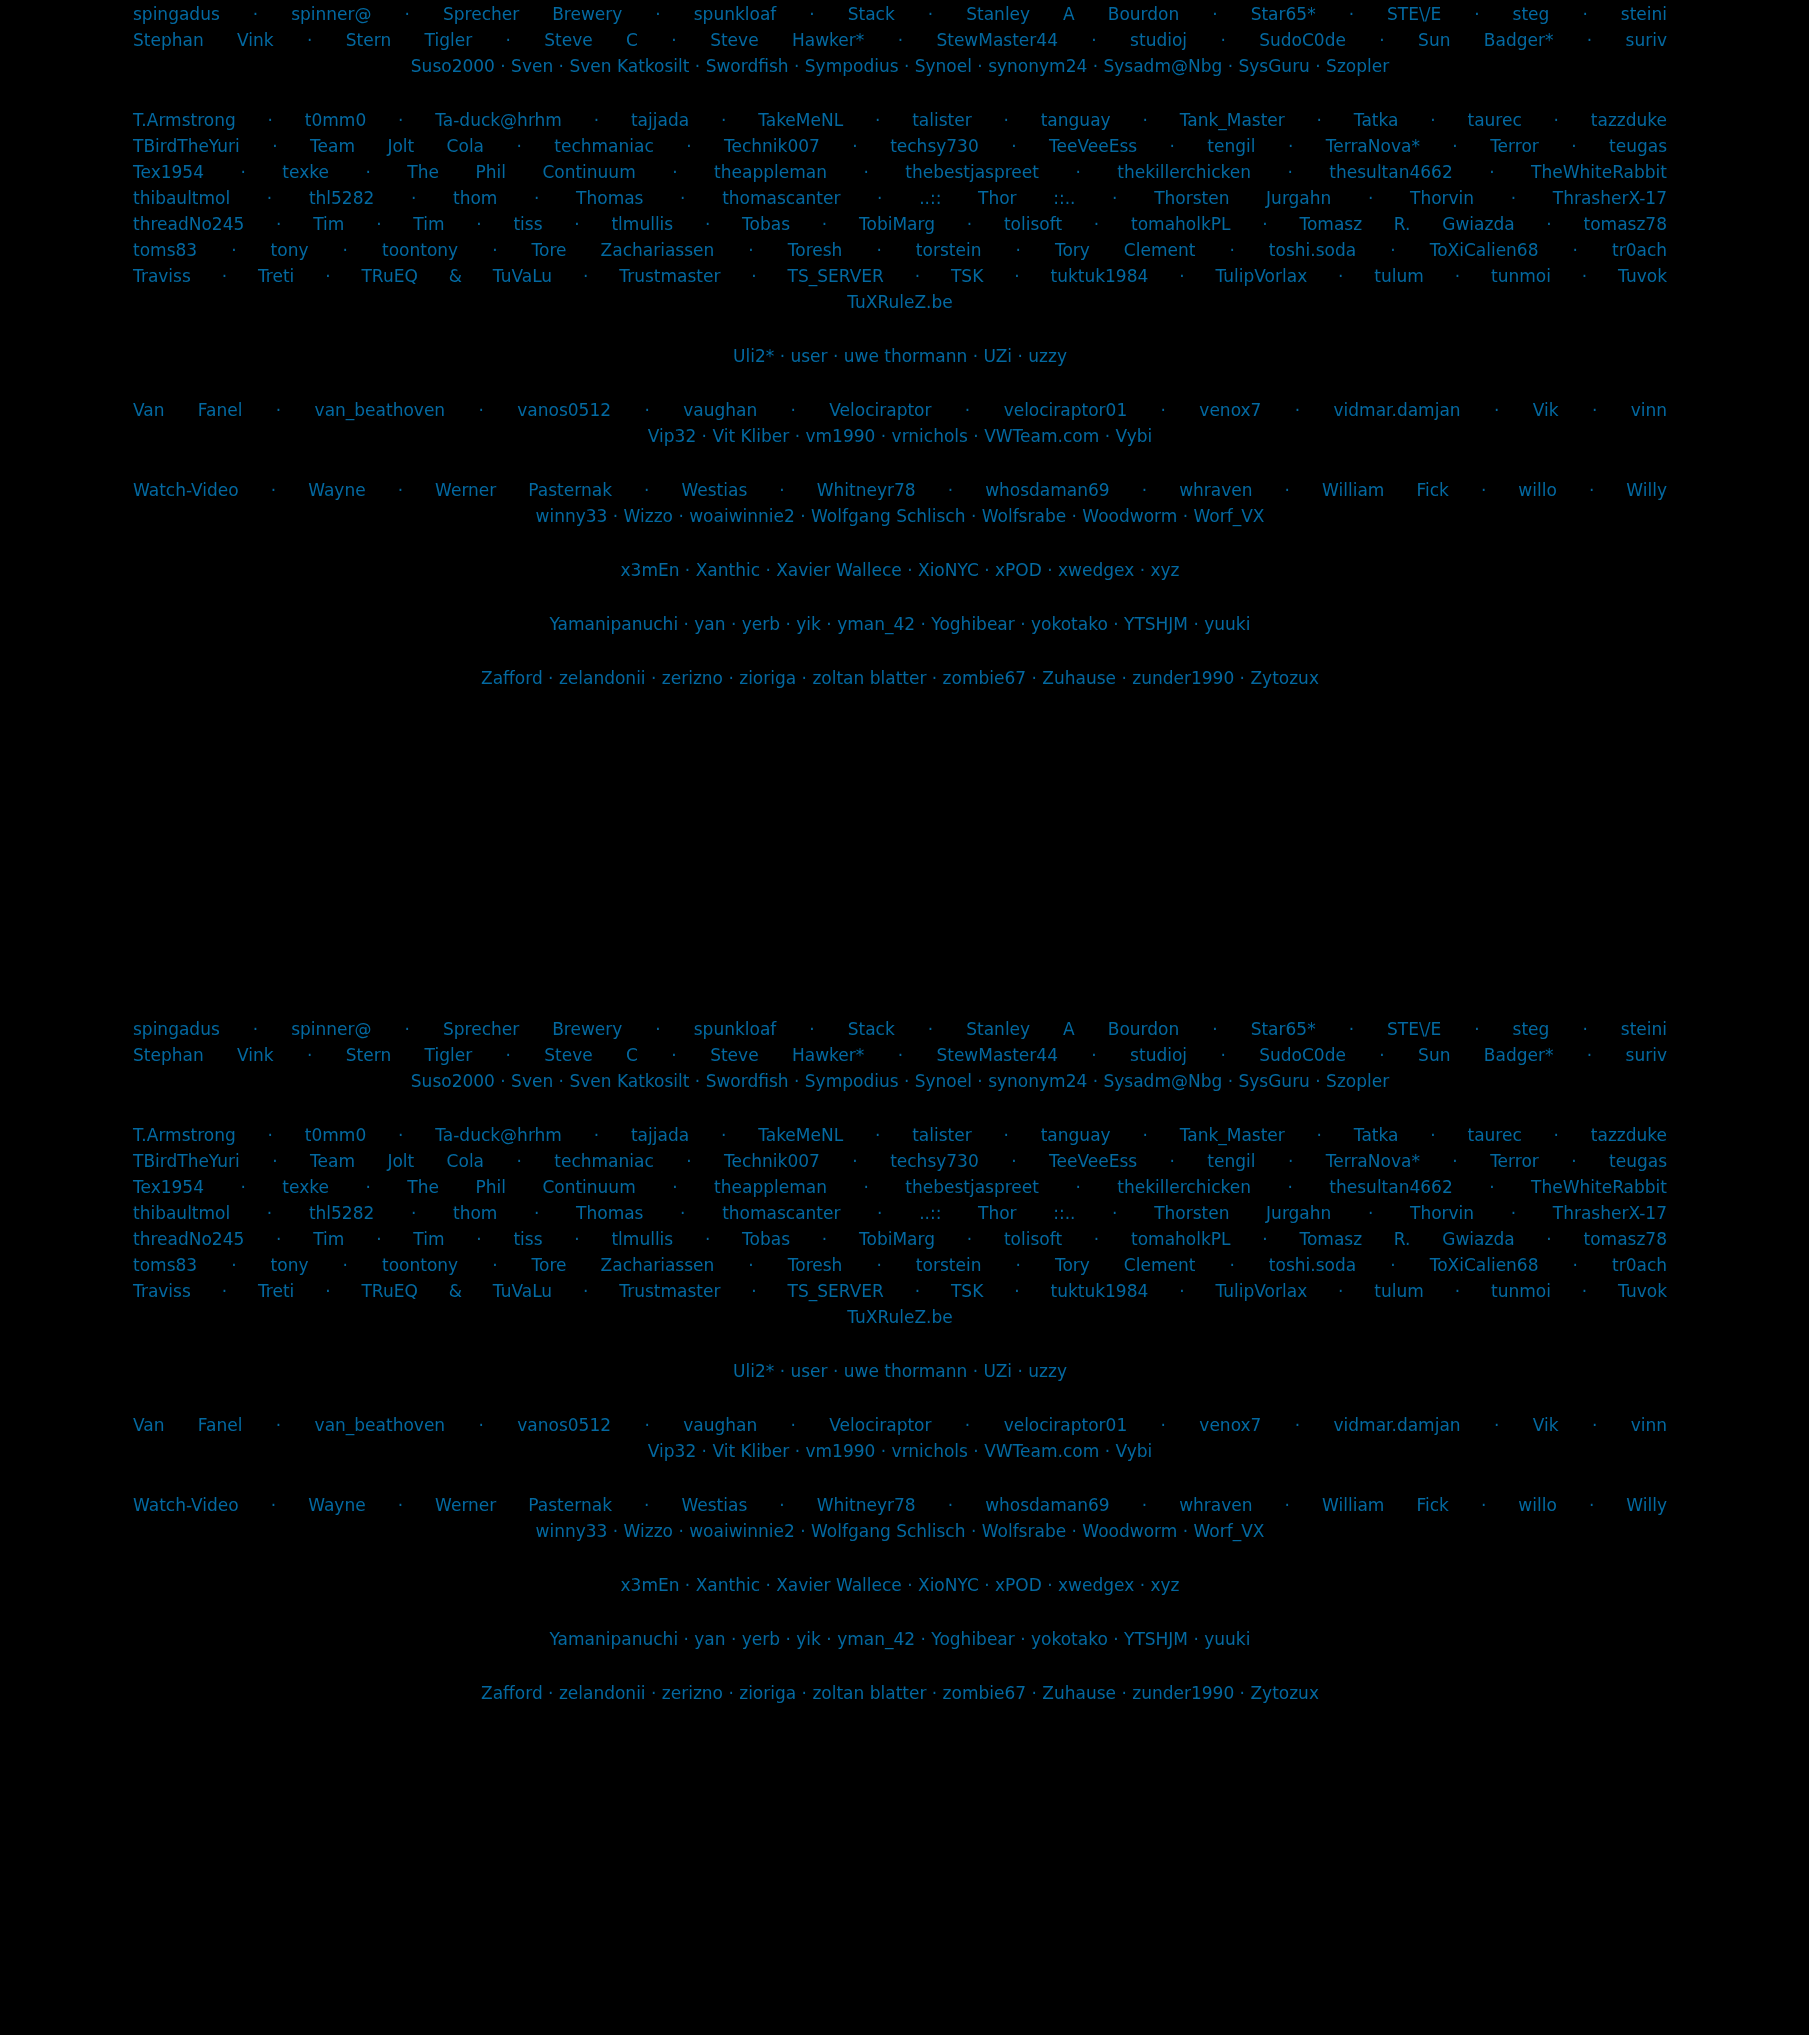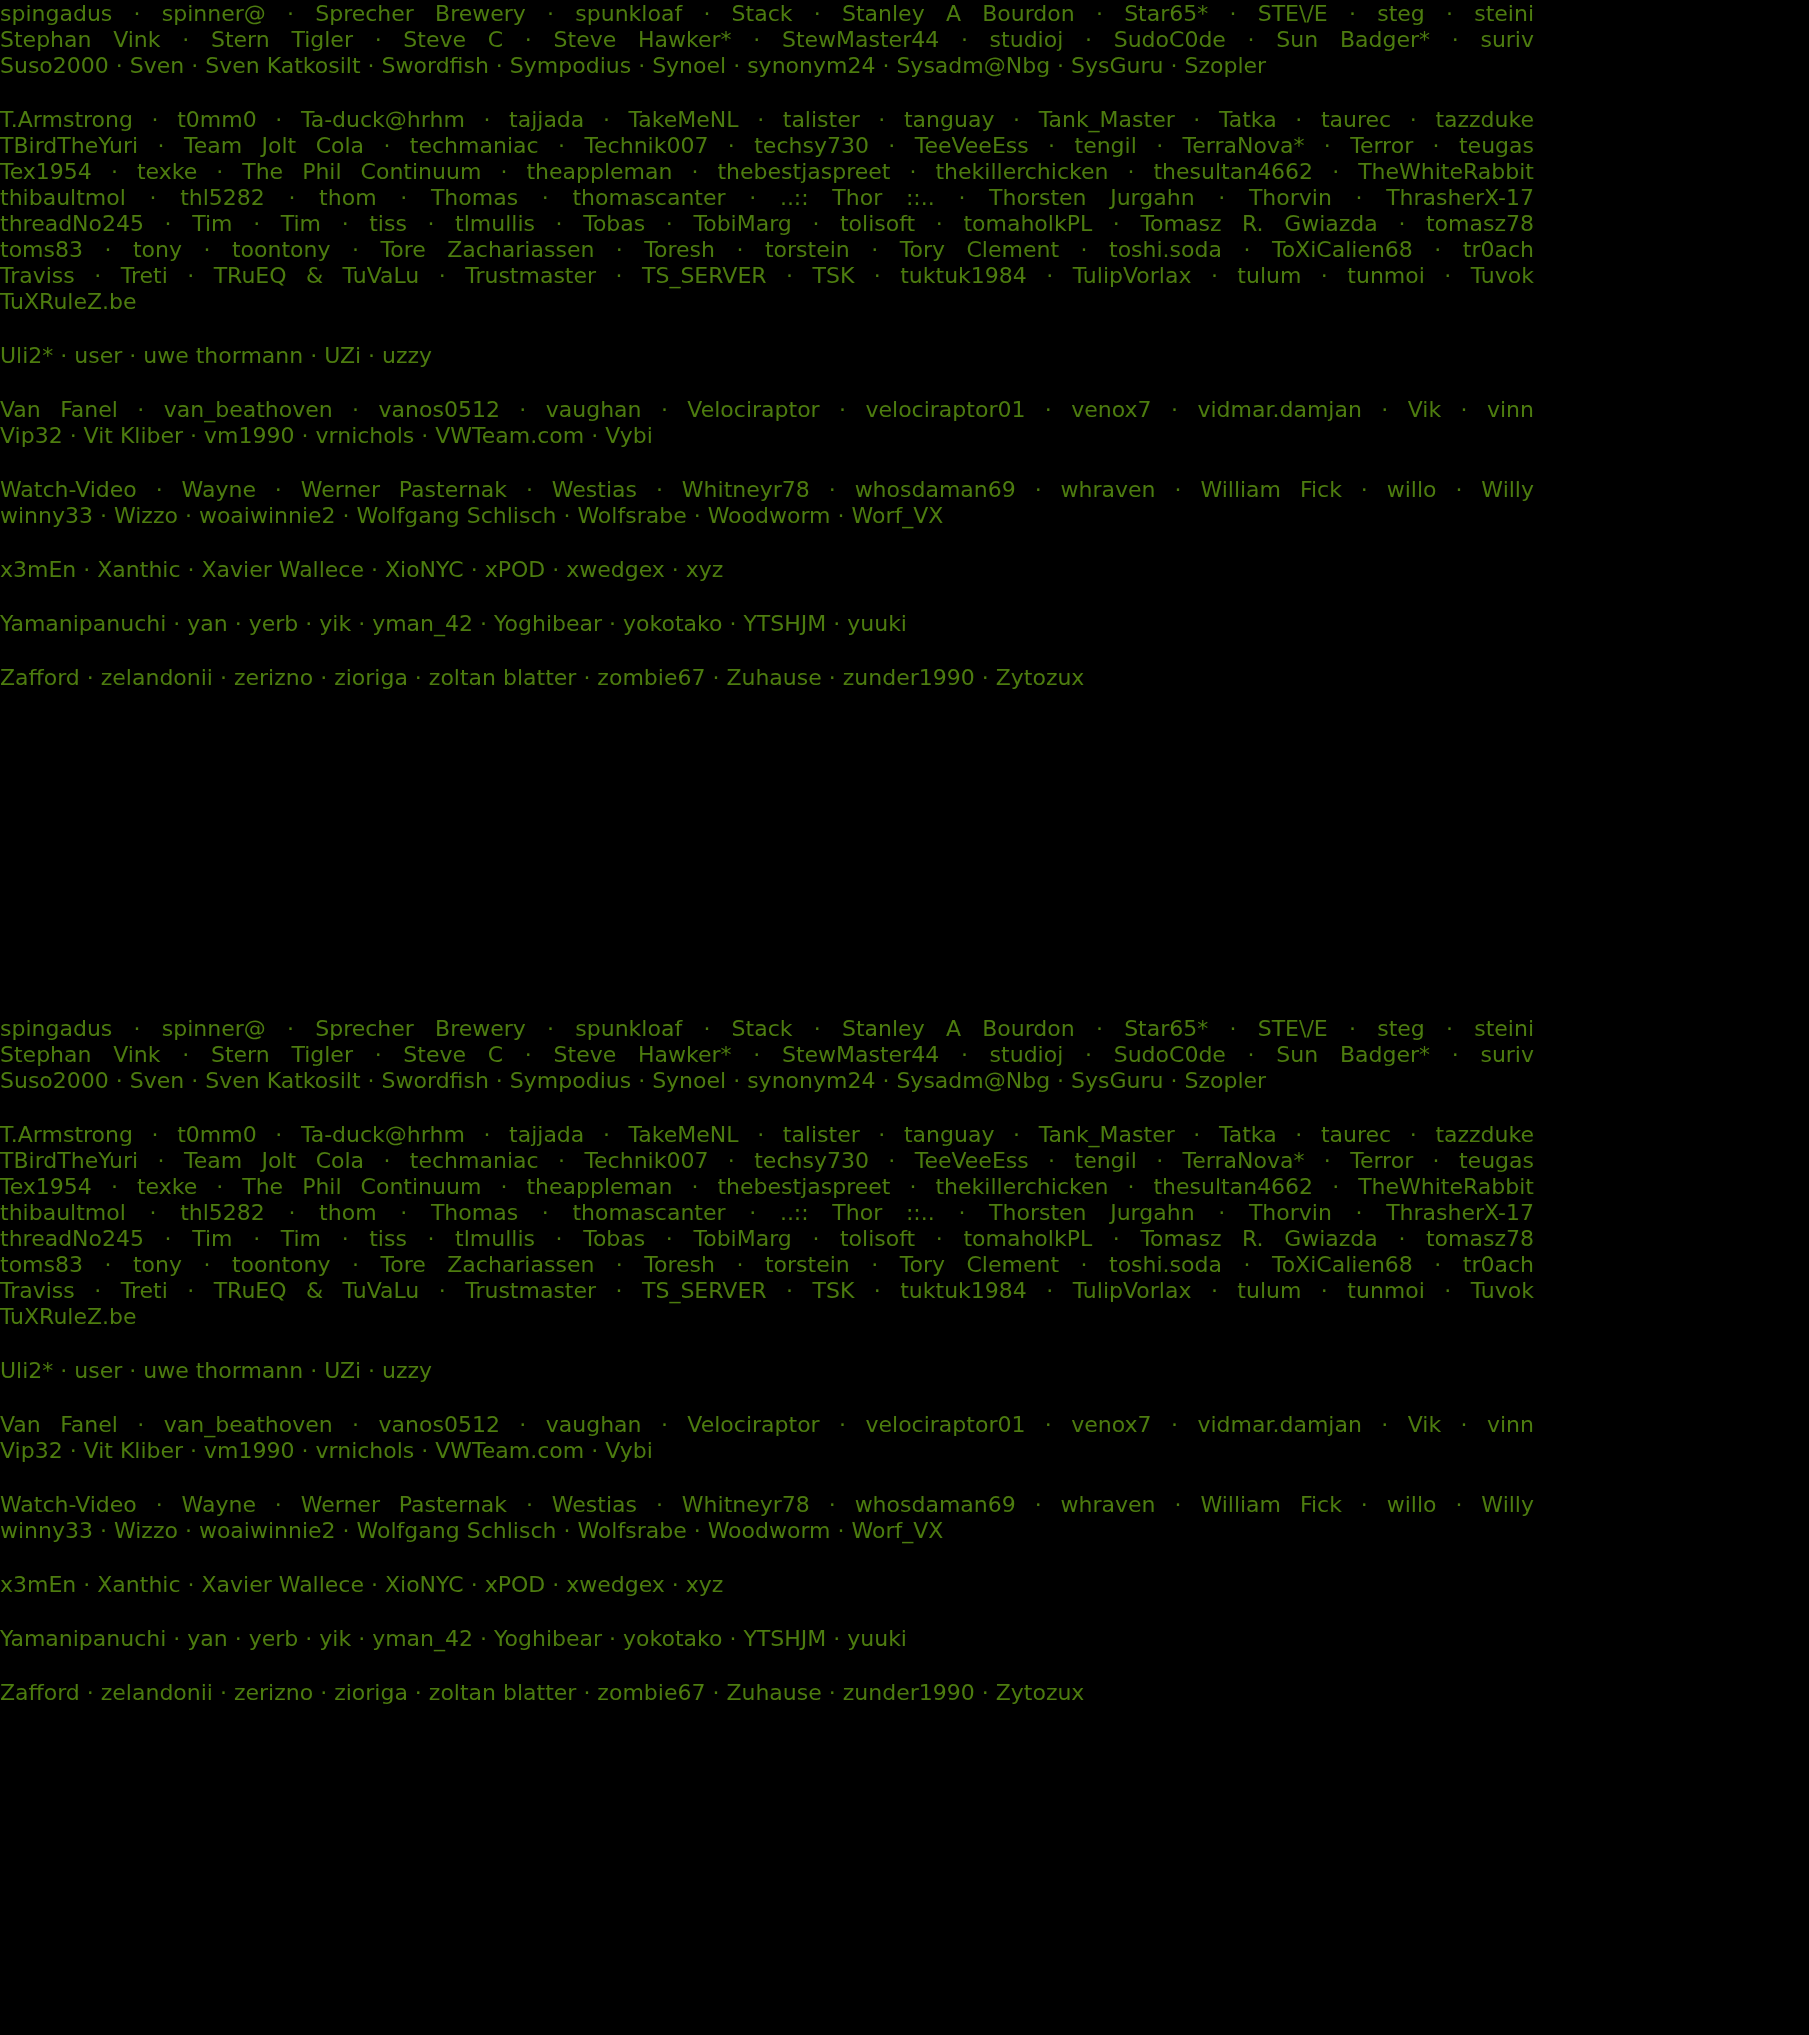--- a/index.html
+++ b/index.html
@@ -15,33 +15,34 @@
   }
   main.credits-screen {
     display: block;
     width: 1809px;
     height: 2035px;
     padding-top: 0.9px;
     box-sizing: border-box;
   }
   section.credits {
     width: 1534px;
-    color: #4d7c0f;
-    font-size: 22px;
+    margin-left: 133px;
+    color: #0369a1;
+    font-size: 17px;
     line-height: 26px;
   }
   
   section.credits + section.credits {
     margin-top: 325px;
   }
   .para {
     margin: 0 0 28px 0;
   }
   .line {
-    text-align: left;
+    text-align: center;
     white-space: normal;
   }
   
   .line.fill {
     text-align: justify;
     text-align-last: justify;
   }
 </style>
 </head>
 <body>

